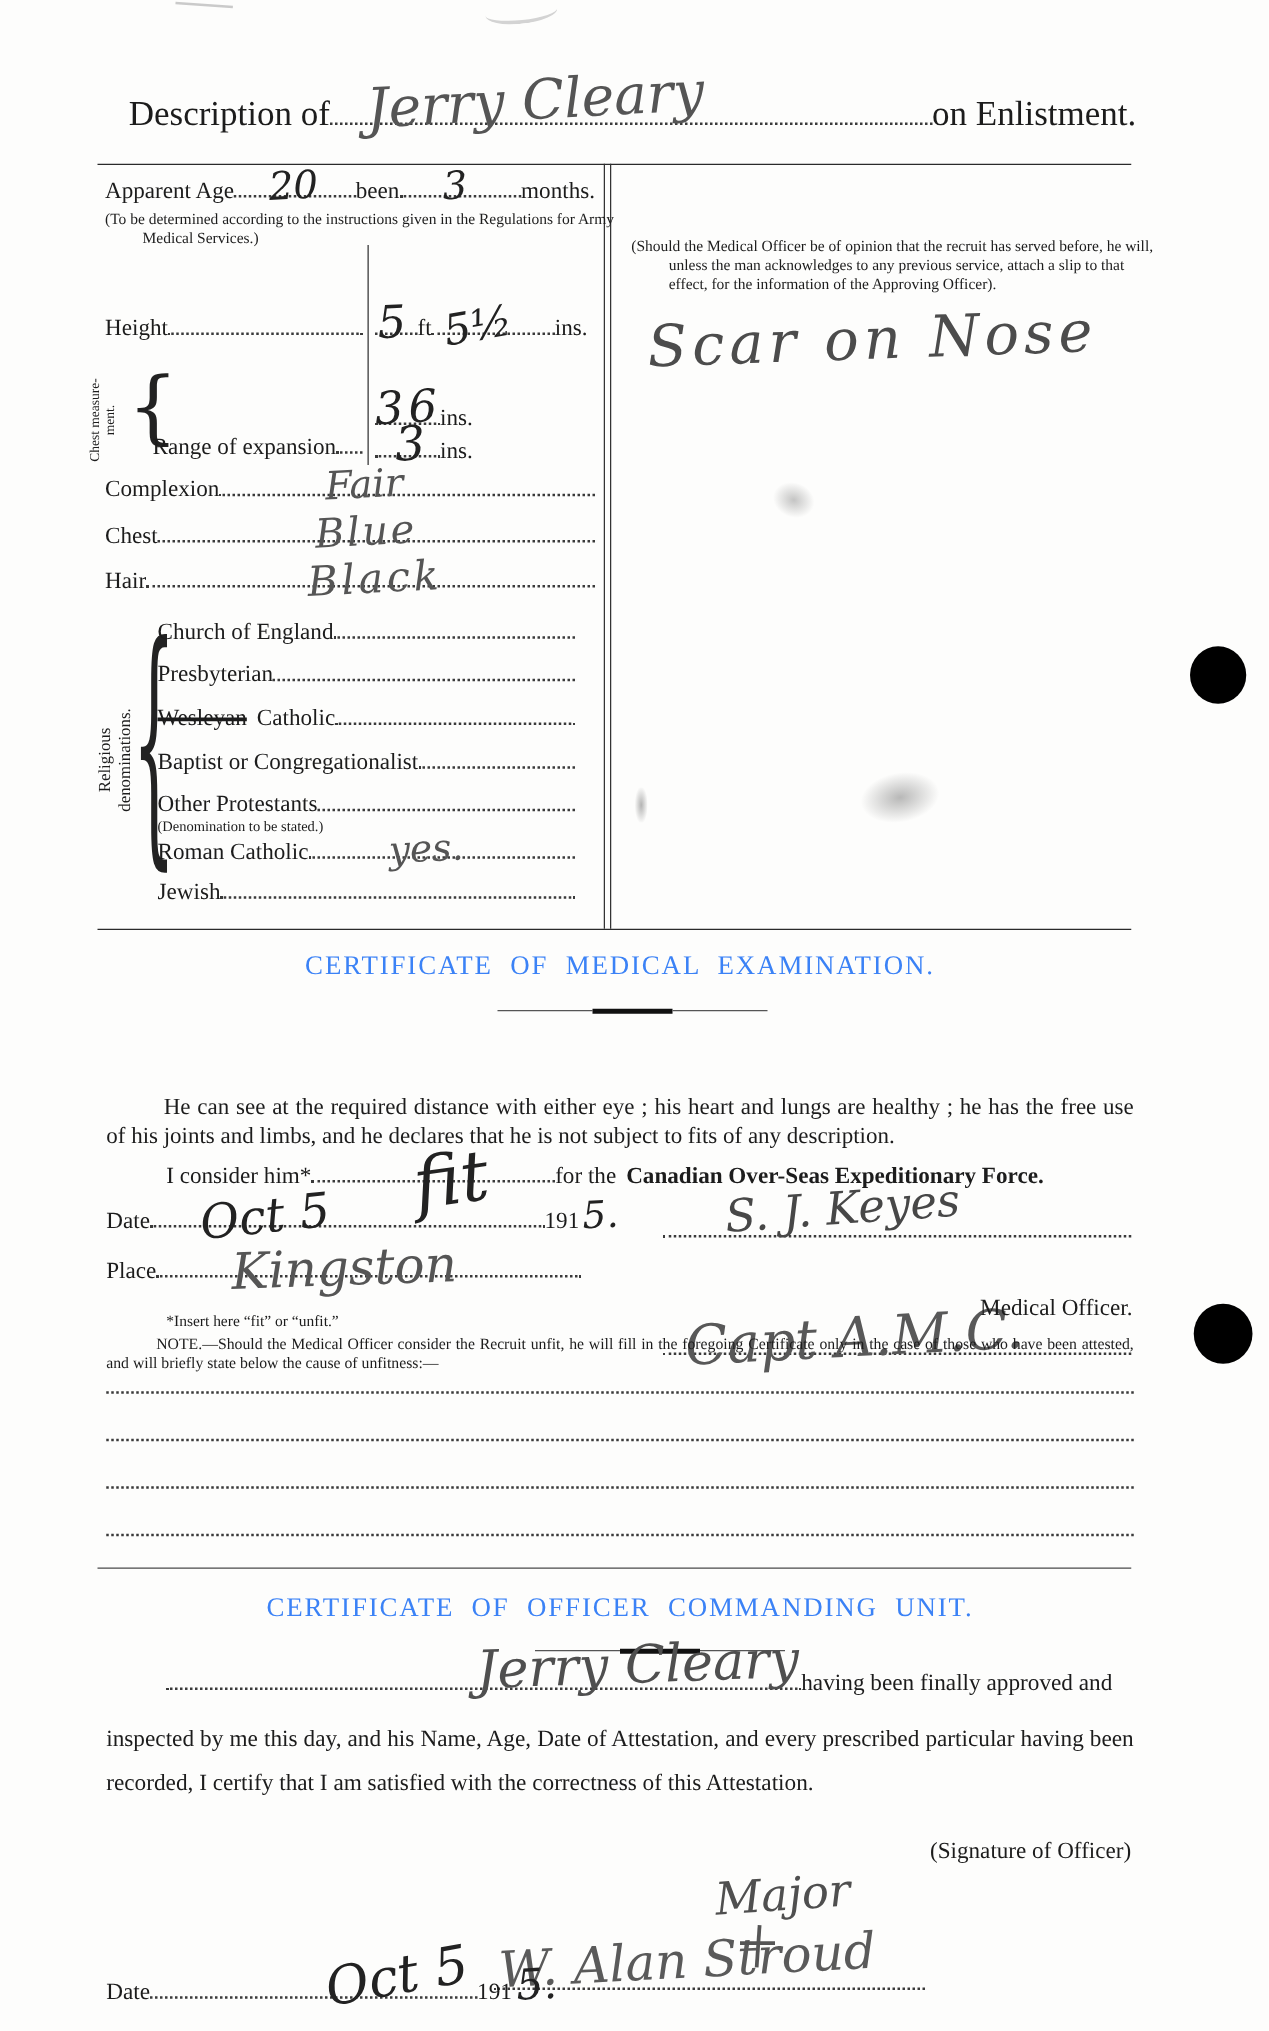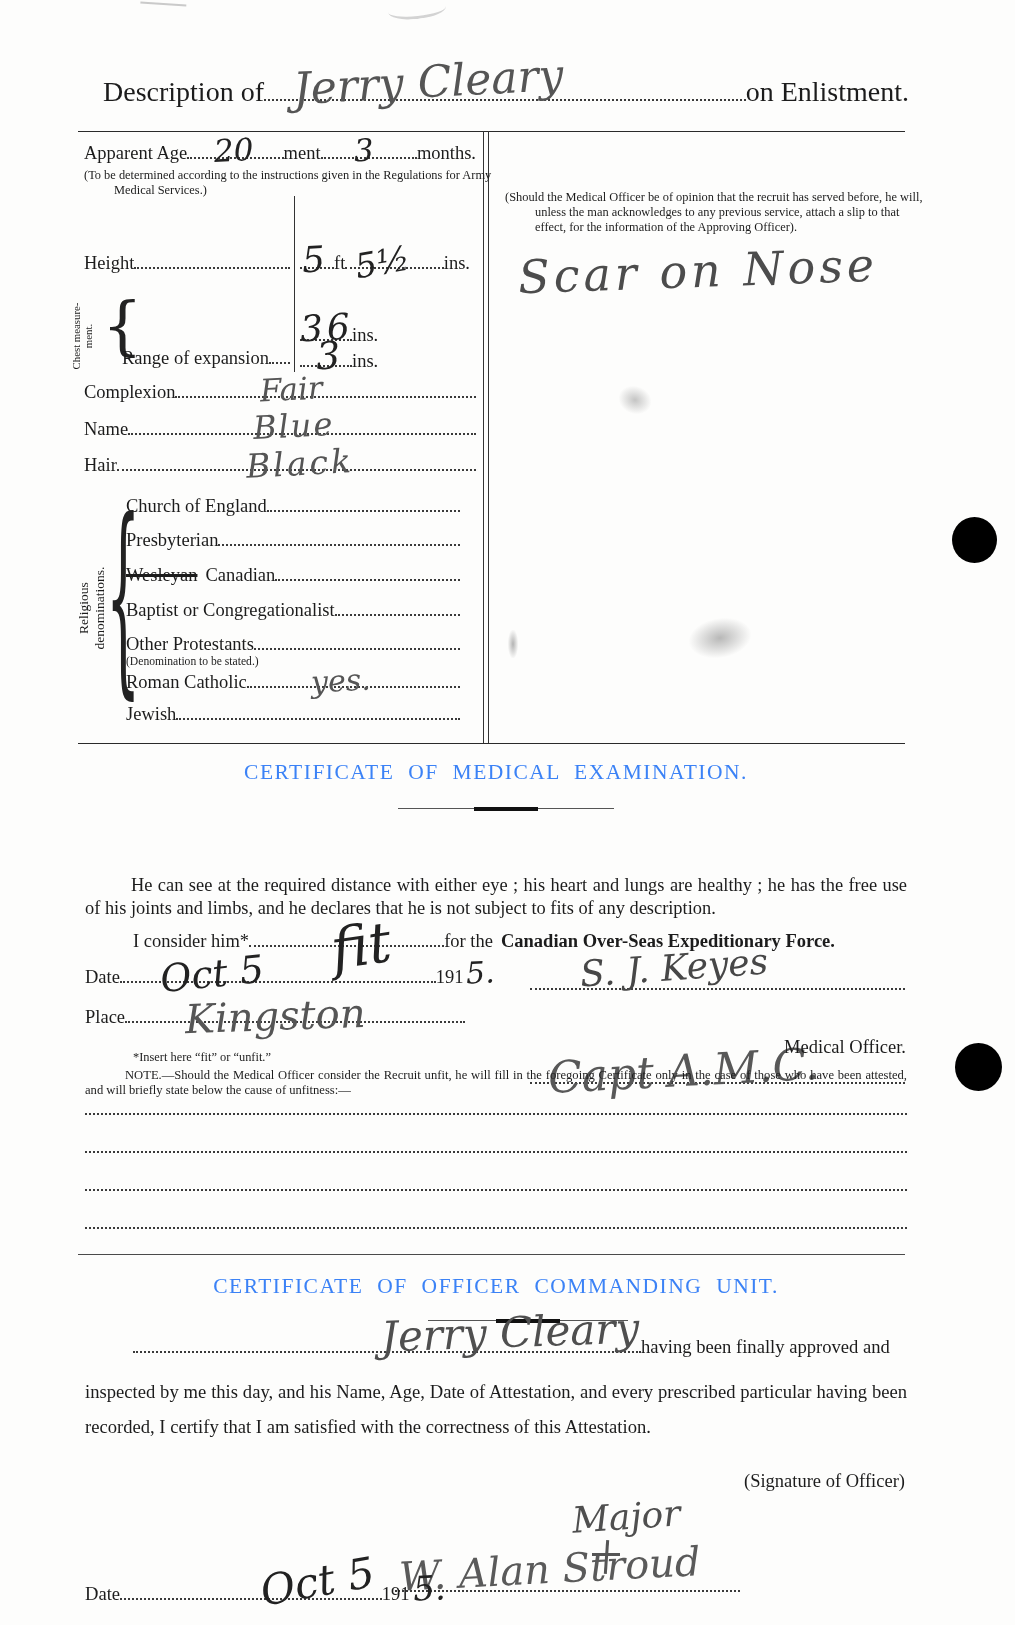--- a/index.html
+++ b/index.html
@@ -49,21 +49,21 @@
 
   <div class="rule" style="left:78px;top:131px;width:827px;"></div>
   <div class="rule" style="left:78px;top:743px;width:827px;"></div>
   <div class="abs" style="left:483px;top:131px;height:612px;width:4px;border-left:1.6px solid #333;border-right:1.6px solid #333;"></div>
 
   <div class="abs row fs18" style="left:84px;top:142px;width:392px;">
     <span class="lbl">Apparent Age</span>
     <span class="dots">
       <span class="hw hw-ink over" style="left:28%;bottom:-4px;font-size:31px;">20</span>
     </span>
-    <span class="lbl">ment</span>
+    <span class="lbl">been</span>
     <span class="dots">
       <span class="hw hw-ink over" style="left:35%;bottom:-4px;font-size:31px;">3</span>
     </span>
     <span class="lbl">months.</span>
   </div>
   <div class="abs fs12 hang" style="left:84px;top:168px;width:386px;">(To be determined according to the instructions given in the Regulations for Army Medical Services.)</div>
 
   <div class="vline" style="left:294px;top:196px;height:176px;"></div>
 
   <div class="abs row fs18" style="left:84px;top:252px;width:206px;">
@@ -103,21 +103,21 @@
     <span class="lbl">ins.</span>
   </div>
 
   <div class="abs row fs18" style="left:84px;top:381px;width:392px;">
     <span class="lbl">Complexion</span>
     <span class="dots">
       <span class="hw over" style="left:28%;bottom:-4px;font-size:31px;">Fair</span>
     </span>
   </div>
   <div class="abs row fs18" style="left:84px;top:418px;width:392px;">
-    <span class="lbl">Name</span>
+    <span class="lbl">Chest</span>
     <span class="dots">
       <span class="hw over" style="left:36%;bottom:-4px;font-size:32px;letter-spacing:2px;">Blue</span>
     </span>
   </div>
   <div class="abs row fs18" style="left:84px;top:454px;width:392px;">
     <span class="lbl">Hair</span>
     <span class="dots">
       <span class="hw over" style="left:36%;bottom:-6px;font-size:33px;letter-spacing:3px;">Black</span>
     </span>
   </div>
@@ -133,21 +133,21 @@
   <div class="abs row fs18" style="left:126px;top:495px;width:334px;">
     <span class="lbl">Church of England</span>
     <span class="dots"></span>
   </div>
   <div class="abs row fs18" style="left:126px;top:529px;width:334px;">
     <span class="lbl">Presbyterian</span>
     <span class="dots"></span>
   </div>
   <div class="abs row fs18" style="left:126px;top:564px;width:334px;">
     <span class="lbl strike">Wesleyan</span>
-    <span class="lbl" style="margin-left:8px;">Canadian</span>
+    <span class="lbl" style="margin-left:8px;">Catholic</span>
     <span class="dots"></span>
   </div>
   <div class="abs row fs18" style="left:126px;top:599px;width:334px;">
     <span class="lbl">Baptist or Congregationalist</span>
     <span class="dots"></span>
   </div>
   <div class="abs row fs18" style="left:126px;top:633px;width:334px;">
     <span class="lbl">Other Protestants</span>
     <span class="dots"></span>
   </div>

